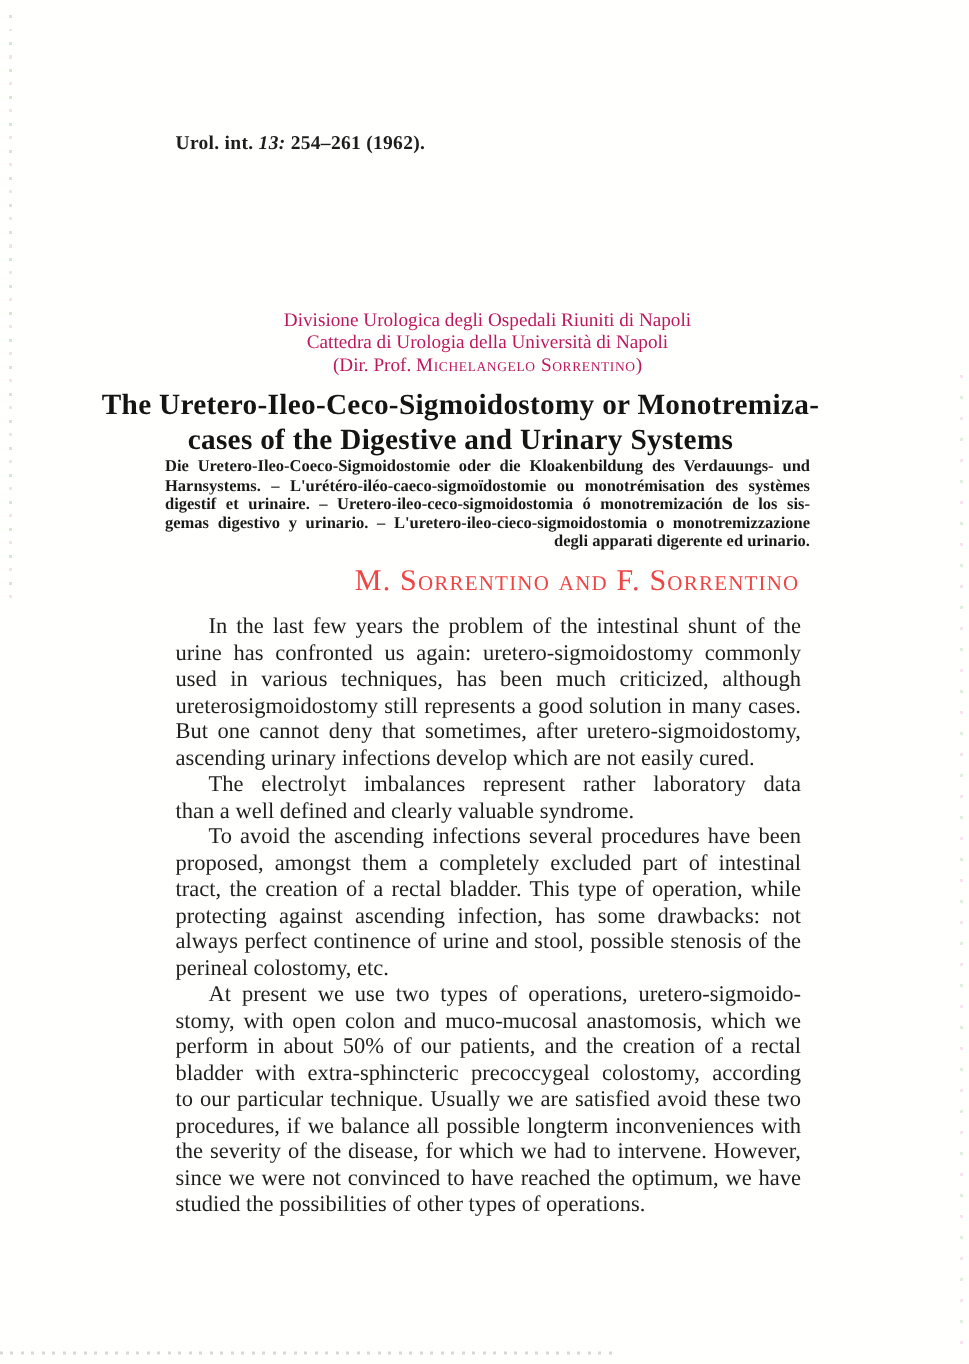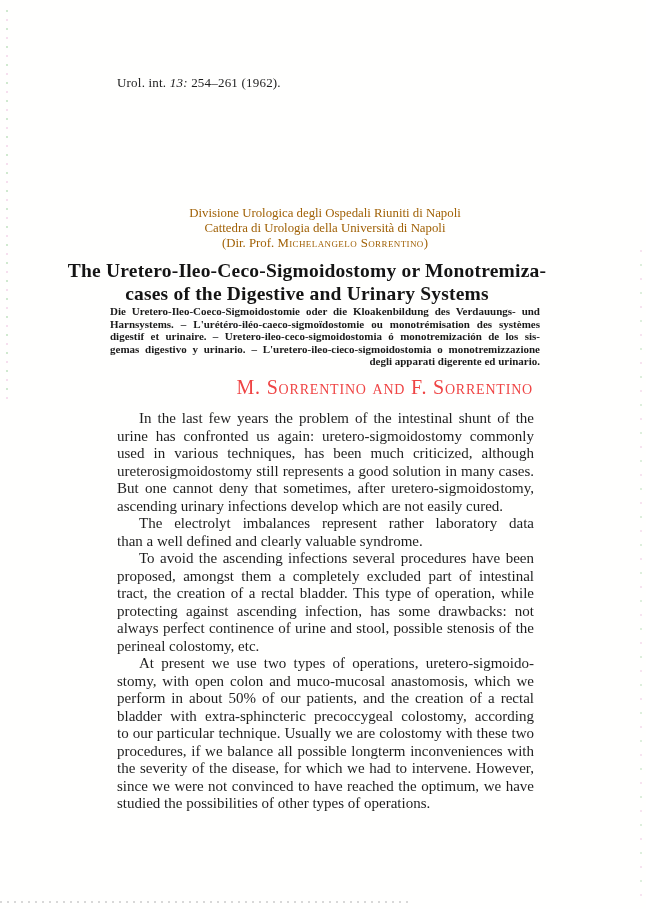--- a/index.html
+++ b/index.html
@@ -28,28 +28,28 @@
     background-image: repeating-linear-gradient(to bottom,
       rgba(235,185,220,0.4) 0 2px, transparent 2px 14px,
       rgba(170,215,170,0.4) 14px 16px, transparent 16px 28px);
   }
   .edge-bottom {
     position: absolute; left: 0; bottom: 6px; width: 412px; height: 2px;
     background-image: repeating-linear-gradient(to right,
       rgba(185,185,185,0.55) 0 2px, transparent 2px 7px);
   }
   .citation {
-    position: absolute; left: 117px; top: 75px;
-    font-size: 13px; letter-spacing: 0.2px;
+    position: absolute; left: 117px; top: 87px;
+    font-size: 13px; letter-spacing: 0.2px; font-weight: bold;
   }
   .citation .vol { font-style: italic; }
   .affiliation {
     position: absolute; left: 87px; top: 206px; width: 476px;
     text-align: center; font-size: 12.8px; line-height: 15.2px;
-    color: #a16207;
+    color: #be185d;
   }
   .smallcaps { font-variant: small-caps; letter-spacing: 0.4px; }
   .title {
     position: absolute; left: 59px; top: 259px; width: 496px;
     text-align: center; font-weight: bold;
     font-size: 19.5px; line-height: 23px; letter-spacing: 0.2px;
     color: #141414;
   }
   .abstract {
     position: absolute; left: 110px; top: 305px; width: 430px;
@@ -126,21 +126,21 @@
       <div class="jline">protecting against ascending infection, has some drawbacks: not</div>
       <div class="jline">always perfect continence of urine and stool, possible stenosis of the</div>
       <div class="lline">perineal colostomy, etc.</div>
     </div>
 
     <div class="para">
       <div class="jline indent">At present we use two types of operations, uretero-sigmoido-</div>
       <div class="jline">stomy, with open colon and muco-mucosal anastomosis, which we</div>
       <div class="jline">perform in about 50% of our patients, and the creation of a rectal</div>
       <div class="jline">bladder with extra-sphincteric precoccygeal colostomy, according</div>
-      <div class="jline">to our particular technique. Usually we are colostomy with these two</div>
+      <div class="jline">to our particular technique. Usually we are satisfied avoid these two</div>
       <div class="jline">procedures, if we balance all possible longterm inconveniences with</div>
       <div class="jline">the severity of the disease, for which we had to intervene. However,</div>
       <div class="jline">since we were not convinced to have reached the optimum, we have</div>
       <div class="lline">studied the possibilities of other types of operations.</div>
     </div>
 
   </div>
 </div>
 
 </body></html>

